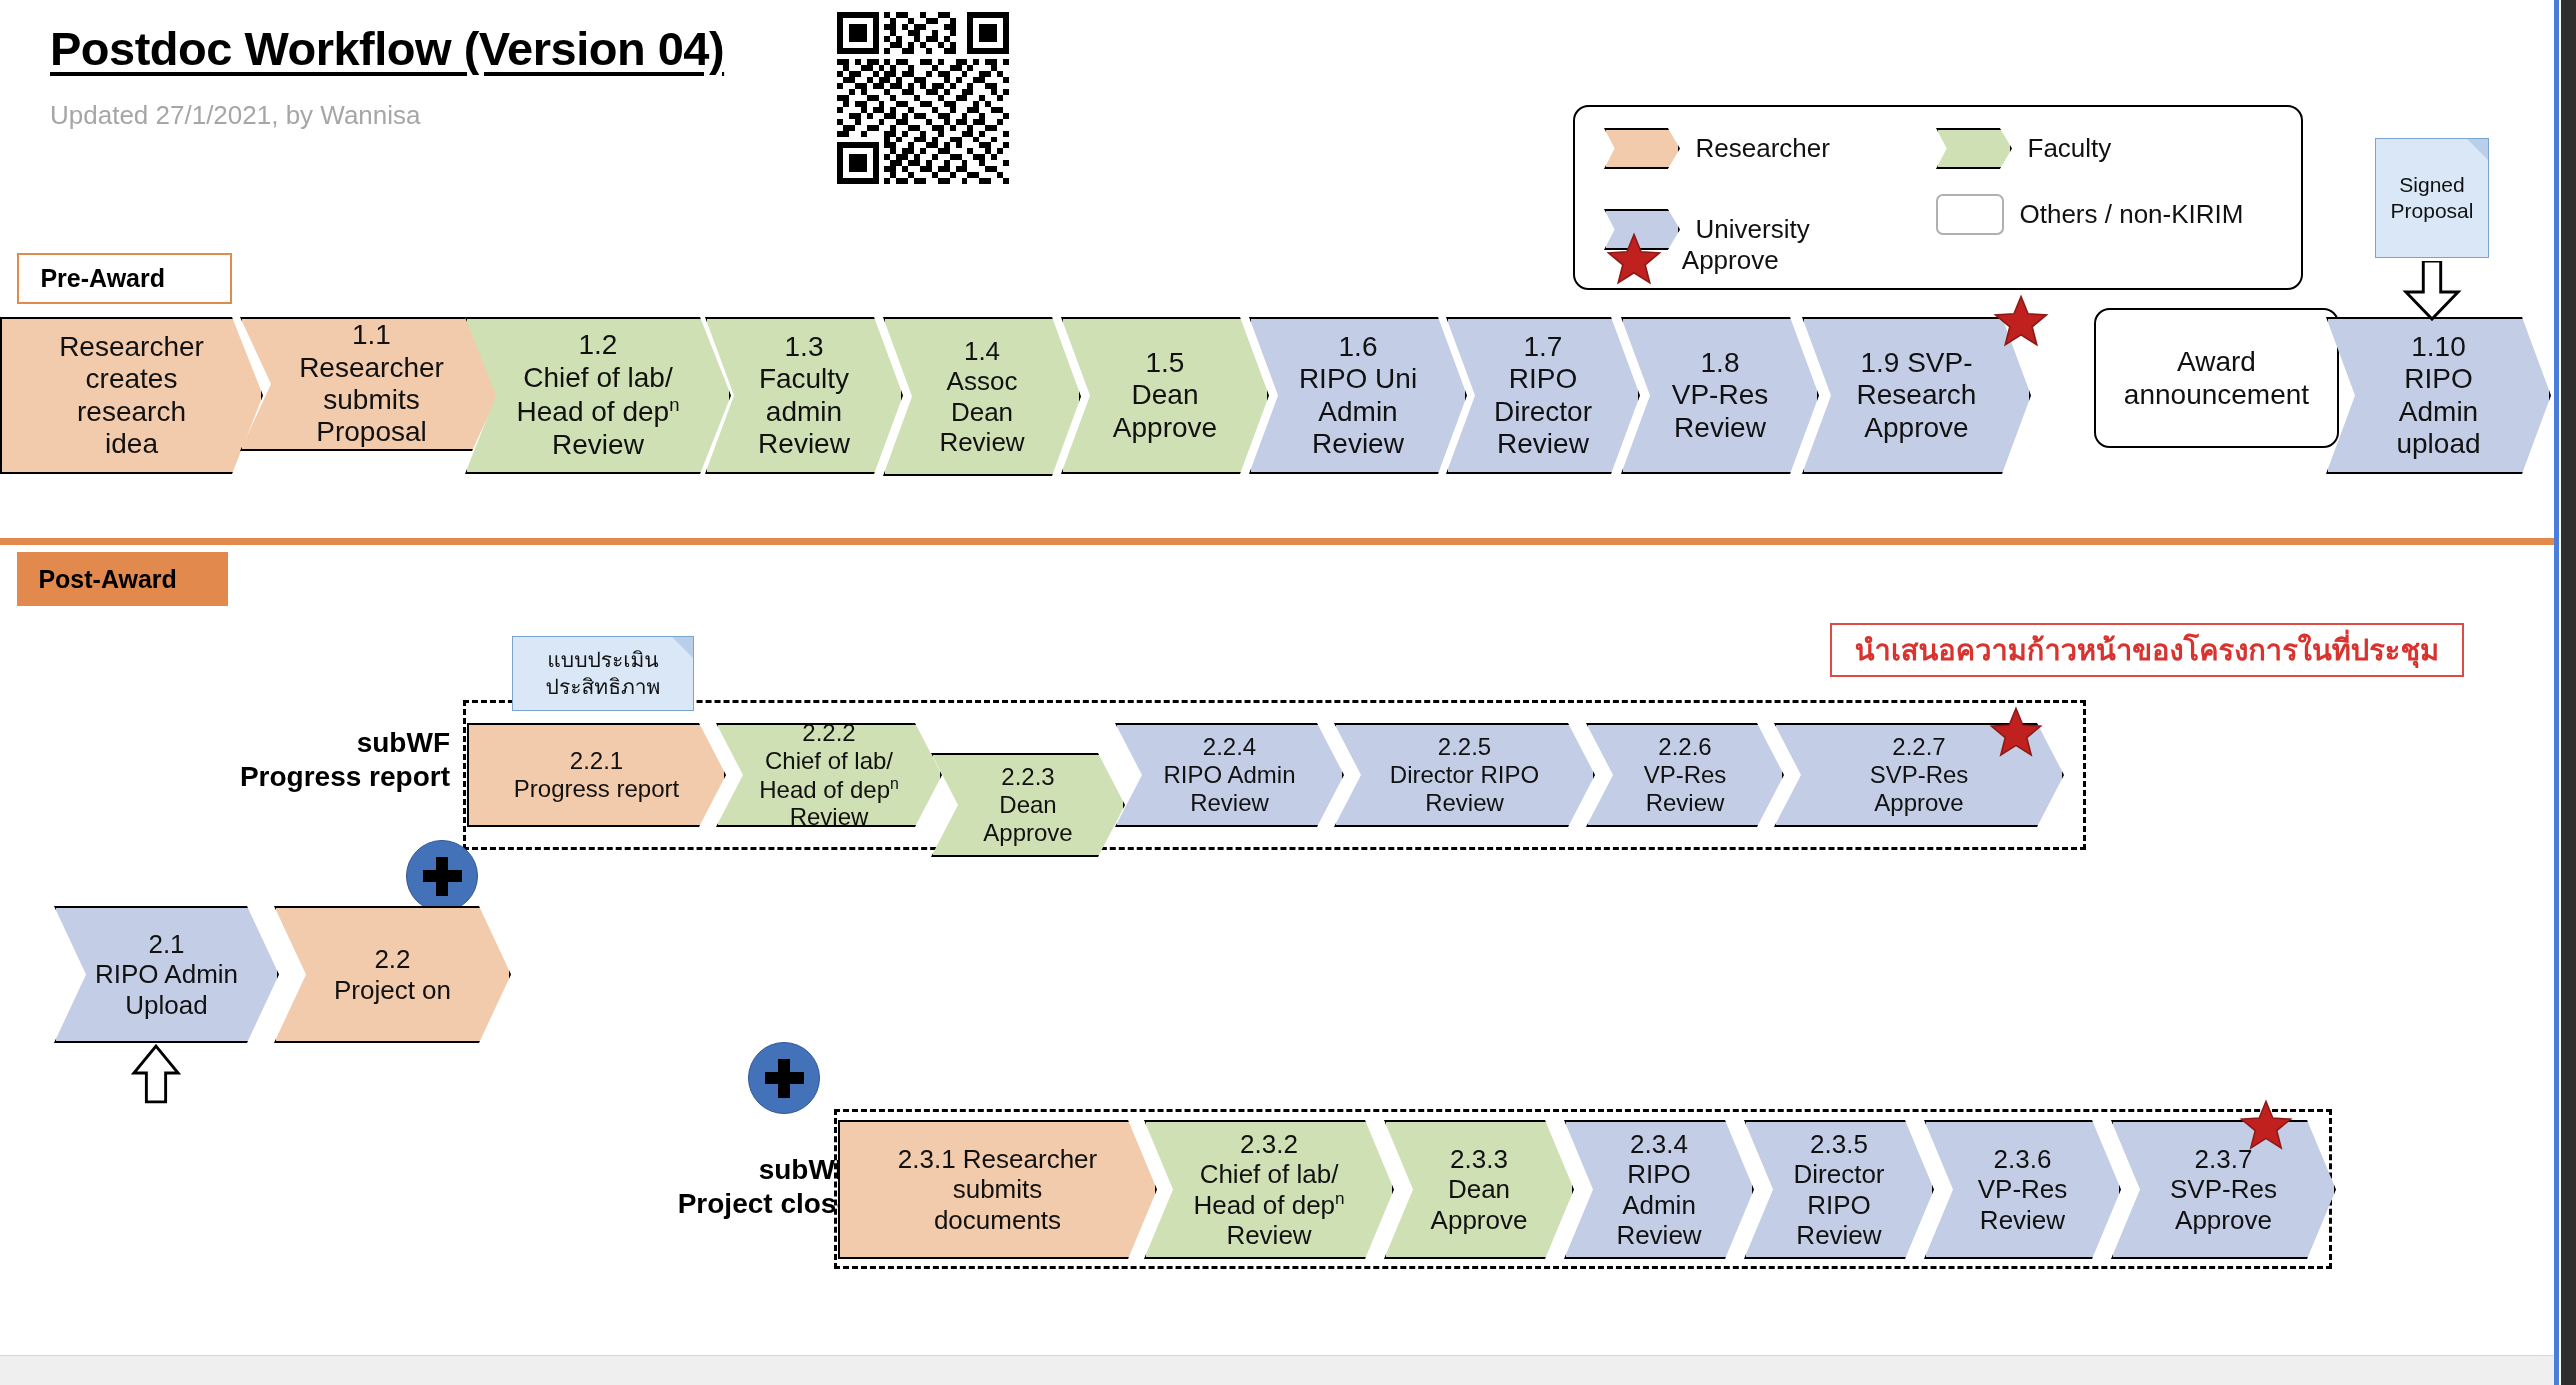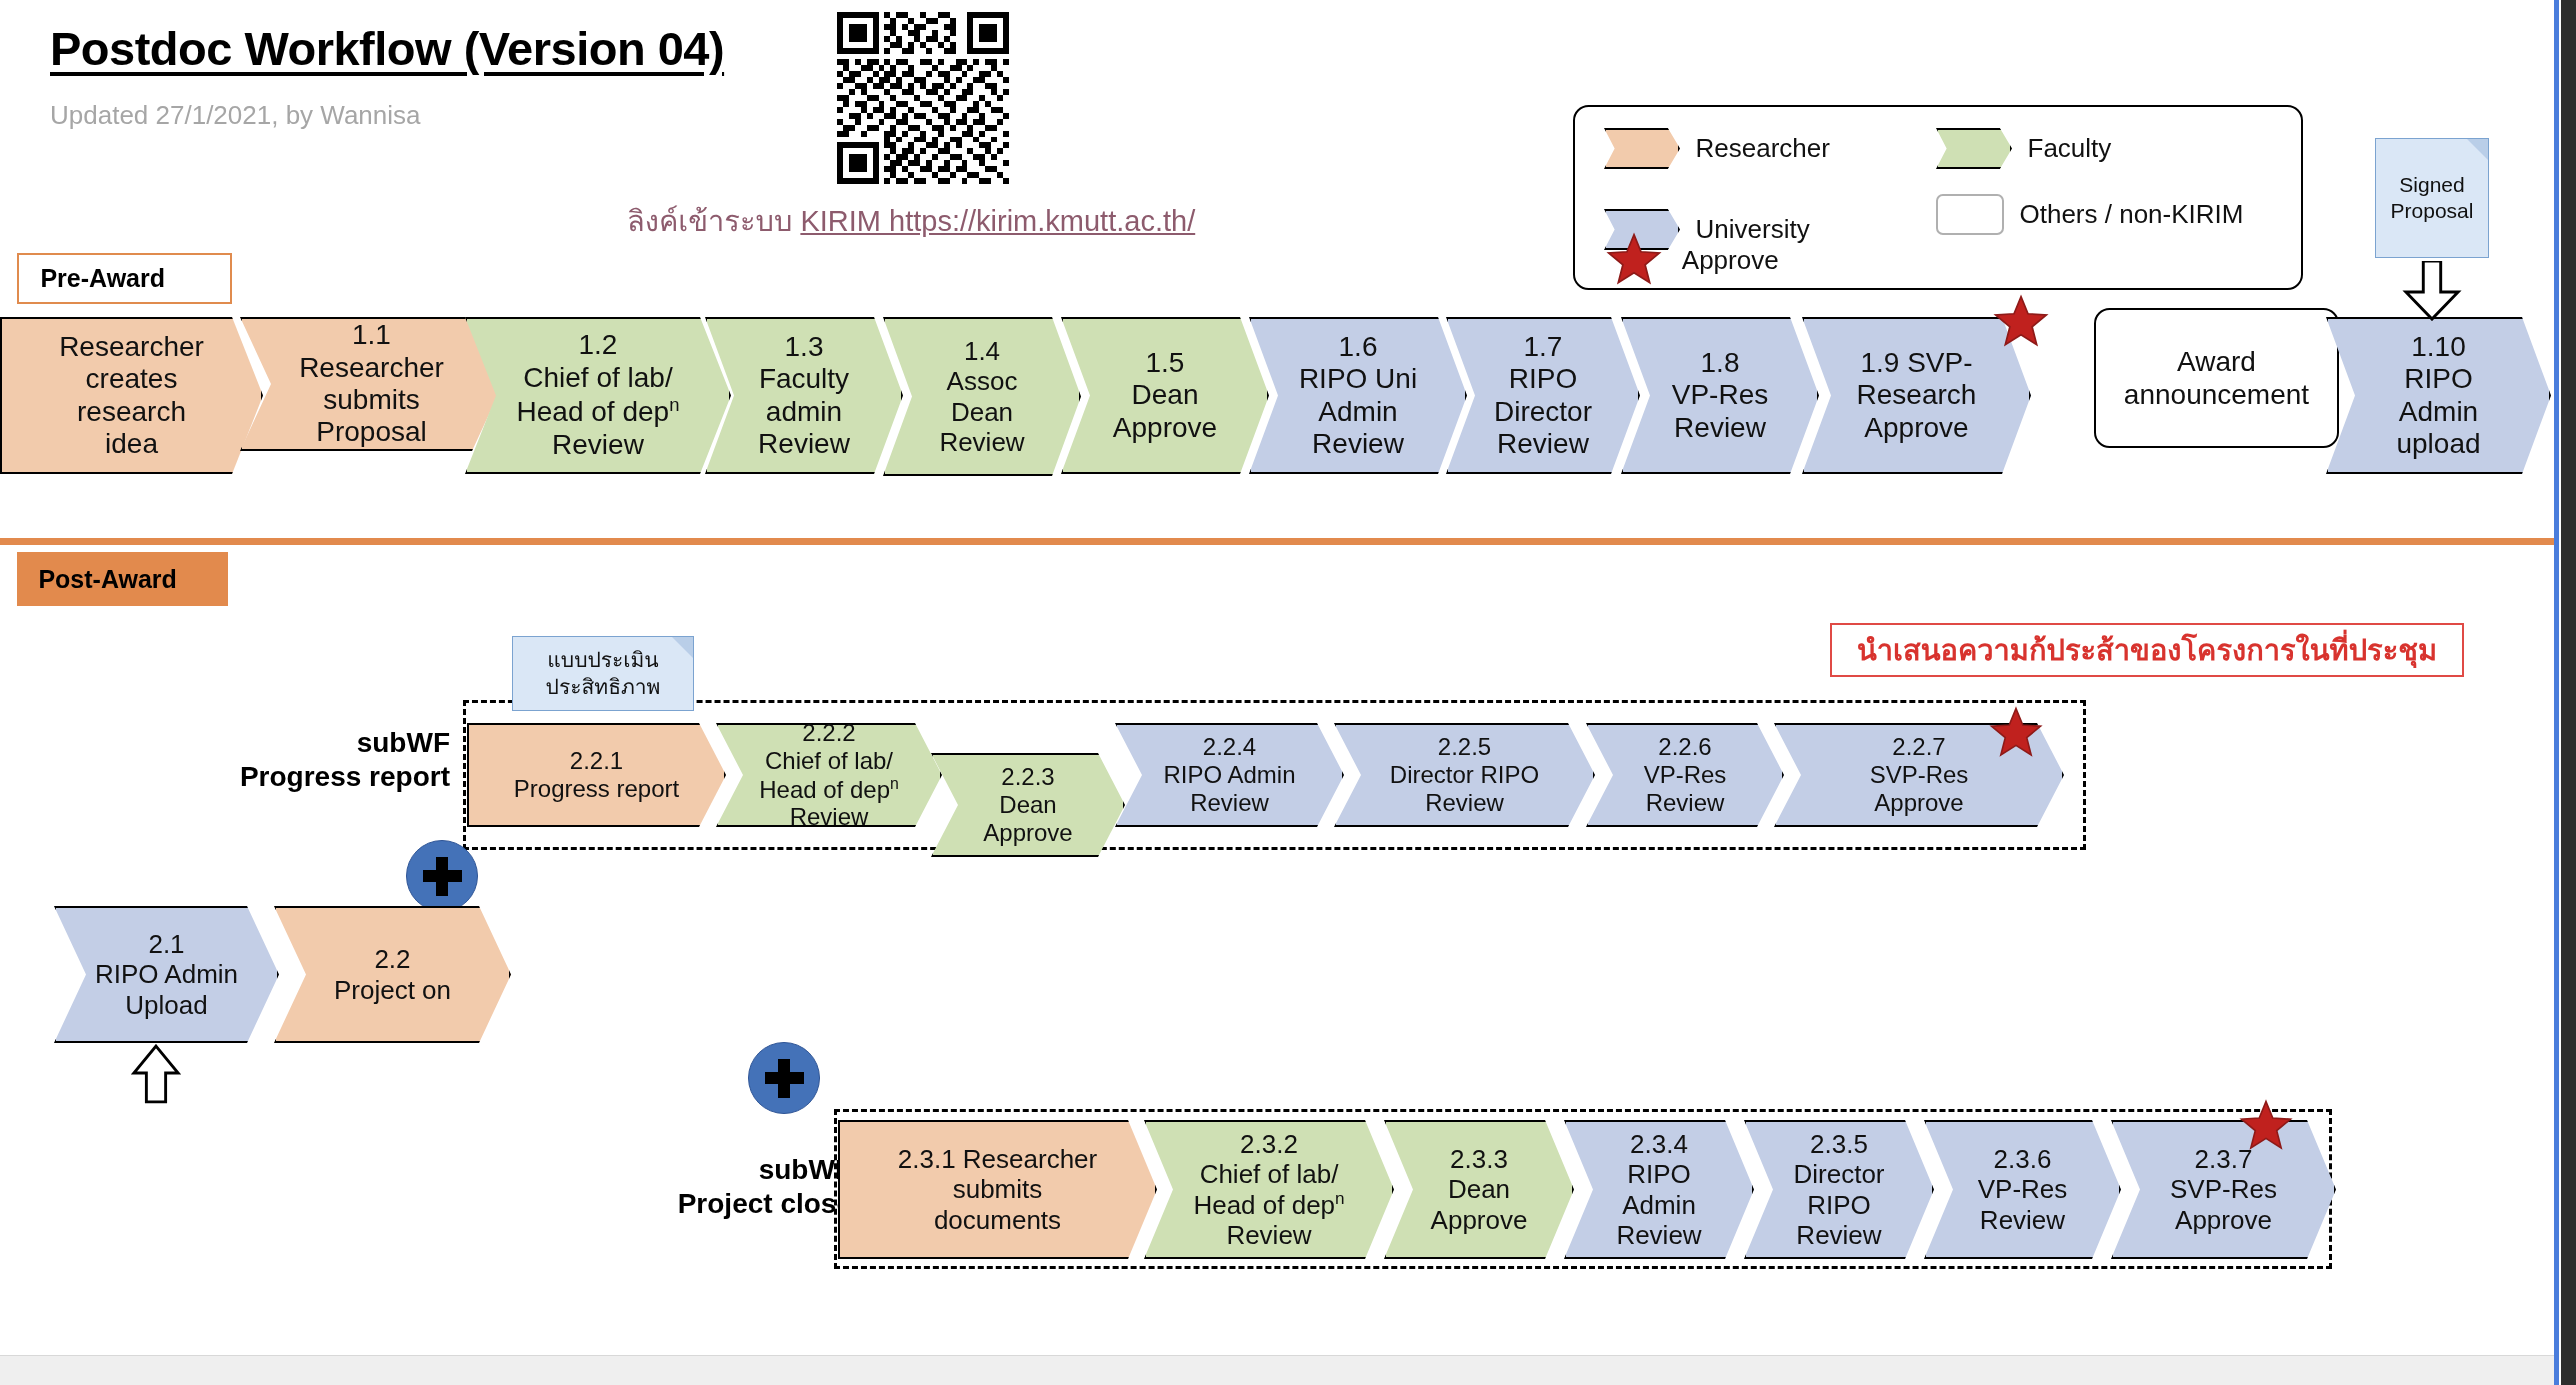--- a/index.html
+++ b/index.html
@@ -313,23 +313,20 @@
           <rect x="10" y="28" width="2" height="1"></rect>
           <rect x="13" y="28" width="2" height="1"></rect>
           <rect x="17" y="28" width="2" height="1"></rect>
         <rect x="21" y="28" width="1" height="1"></rect>
           <rect x="24" y="28" width="2" height="1"></rect>
           <rect x="28" y="28" width="1" height="1"></rect>
       </g>
     </svg>
   </div>
 
-  <div class="kirim-line">
-    <span>ลิงค์เข้าระบบ </span><span class="lnk">KIRIM https://kirim.kmutt.ac.th/</span>
-  </div>
 
   <div class="legend">
     <div class="lg-row" style="left:29px;top:21px;">
       <div class="chev-sm" style="background:#f2cbac"></div>
       <div class="lg-label">Researcher</div>
     </div>
     <div class="lg-row" style="left:361px;top:21px;">
       <div class="chev-sm" style="background:#cfe0b4"></div>
       <div class="lg-label">Faculty</div>
     </div>
@@ -475,21 +472,21 @@
       <polygon points="24,0 42,0 42,32 60,32 33,60 6,32 24,32" fill="#ffffff" stroke="#000" stroke-width="3"></polygon>
     </svg>
   </div>
 
   <div class="divider"></div>
   <div class="band-post">
     <span>Post-Award</span>
   </div>
 
   <div class="redbox" style="left:1830px;top:623px;width:634px;height:54px;font-size:29px;">
-    <span>นำเสนอความก้ประส้าของโครงการในที่ประชุม</span>
+    <span>นำเสนอความก้าวหน้าของโครงการในที่ประชุม</span>
   </div>
 
   <div class="subwf" style="left:203px;top:726px;width:247px;">
     <div>subWF</div>
     <div>Progress report</div>
   </div>
 
   <div class="dashbox" style="left:463px;top:700px;width:1623px;height:150px;"></div>
 
   <div class="doc" style="left:512px;top:636px;width:182px;height:75px;font-size:21px;">

